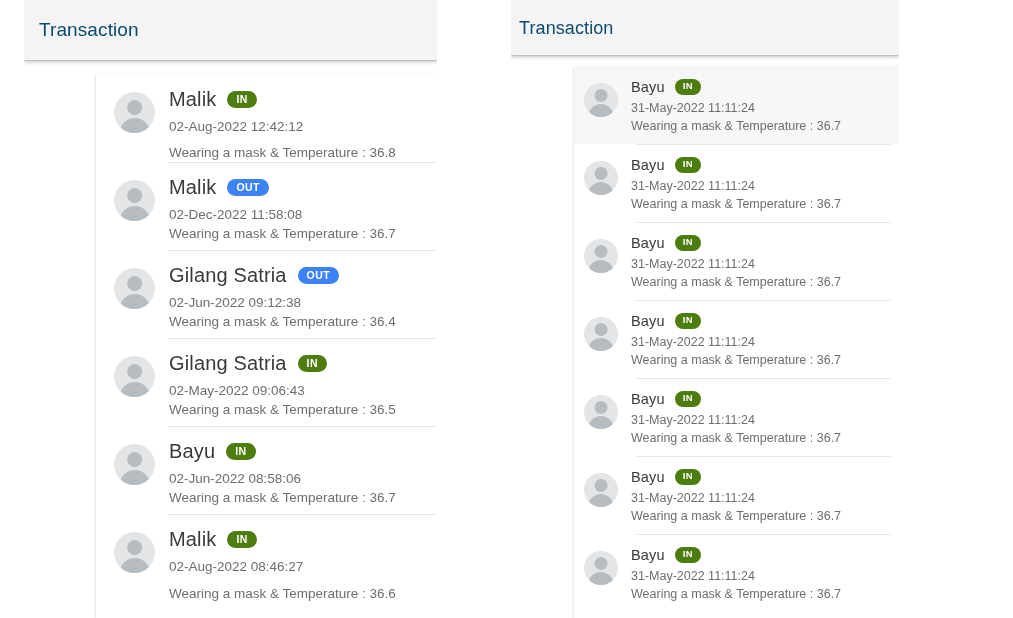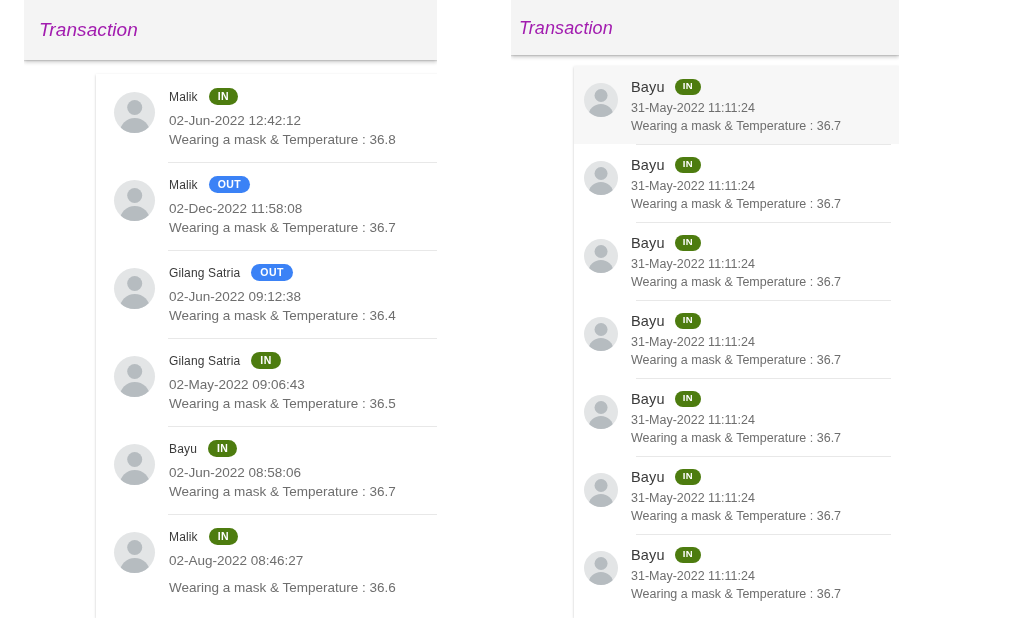--- a/index.html
+++ b/index.html
@@ -34,24 +34,23 @@
   }
   .panel-left .panel-header { height: 60px; }
   .panel-right .panel-header { height: 55px; }
 
   .panel-title {
     position: absolute;
     left: 15px;
     top: 50%;
     transform: translateY(-50%);
     font-size: 19px;
-    color: #a21caf;
+    color: #0c4a6e;
     letter-spacing: .1px;
     white-space: nowrap;
-    font-style: italic;
   }
   .panel-right .panel-title { left: 8px; font-size: 18px; }
 
   
   .list-card {
     position: absolute;
     background: #ffffff;
     box-shadow: 0 1px 3px rgba(0,0,0,0.13), 0 1px 2px rgba(0,0,0,0.10);
     overflow: hidden;
   }
@@ -125,21 +124,21 @@
   
   .meta { padding-left: 14px; min-width: 0; }
   .panel-right .meta { padding-left: 13px; }
 
   .name-line {
     display: flex;
     align-items: center;
     white-space: nowrap;
   }
   .person-name {
-    font-size: 12px;
+    font-size: 20px;
     color: #3a3a3a;
     font-weight: 400;
     letter-spacing: .15px;
   }
   .panel-right .person-name { font-size: 14.5px; }
 
   .badge {
     display: inline-block;
     margin-left: 11px;
     padding: 2px 9px 3px;
@@ -177,22 +176,22 @@
           <div class="row">
             <div class="avatar">
               <div class="head"></div>
               <div class="body"></div>
             </div>
             <div class="meta">
               <div class="name-line">
                 <span class="person-name">Malik</span>
                 <span class="badge badge-in">IN</span>
               </div>
-              <div class="sub-line">02-Jun-2022 12:42:12</div>
-              <div class="sub-line" style="margin-top: 0px;">Wearing a mask &amp; Temperature : 36.8</div>
+              <div class="sub-line">02-Aug-2022 12:42:12</div>
+              <div class="sub-line" style="margin-top: 7px;">Wearing a mask &amp; Temperature : 36.8</div>
             </div>
           </div>
           <div class="row">
             <div class="divider"></div>
             <div class="avatar">
               <div class="head"></div>
               <div class="body"></div>
             </div>
             <div class="meta">
               <div class="name-line">

